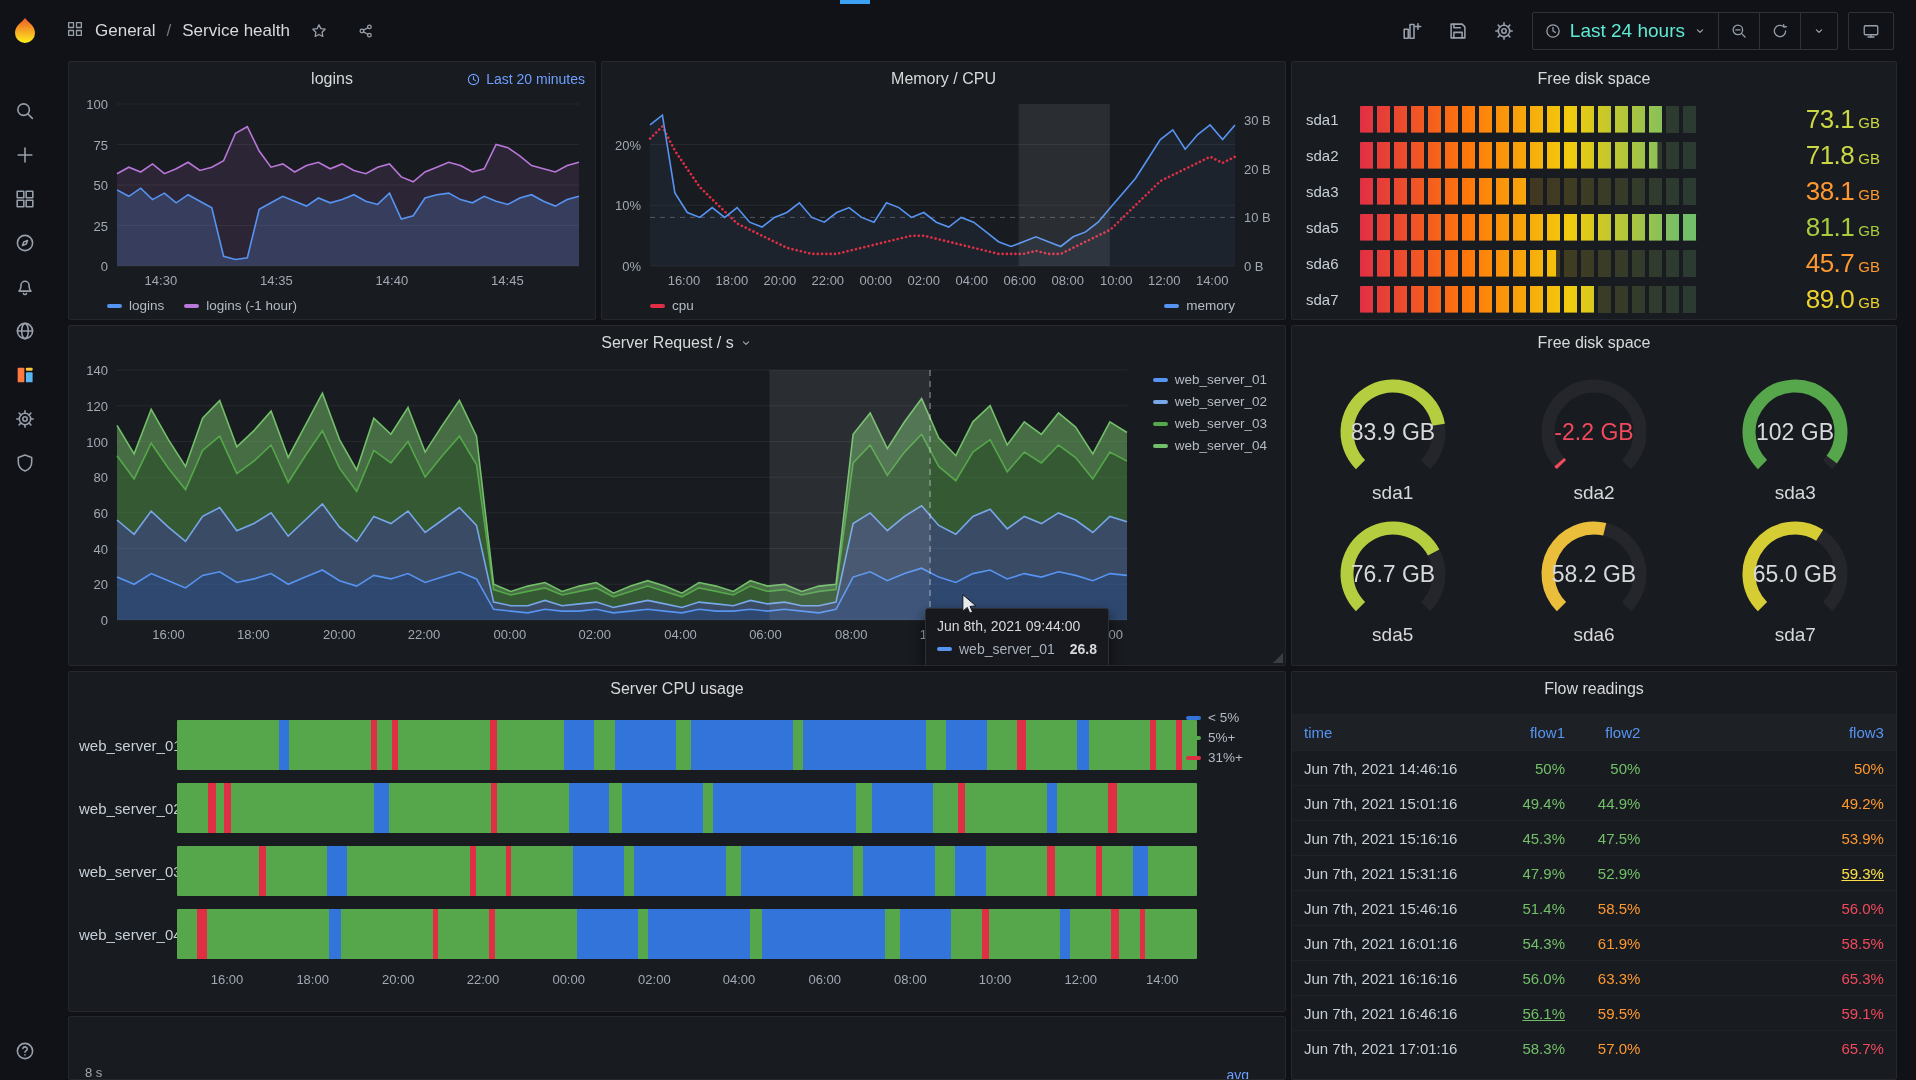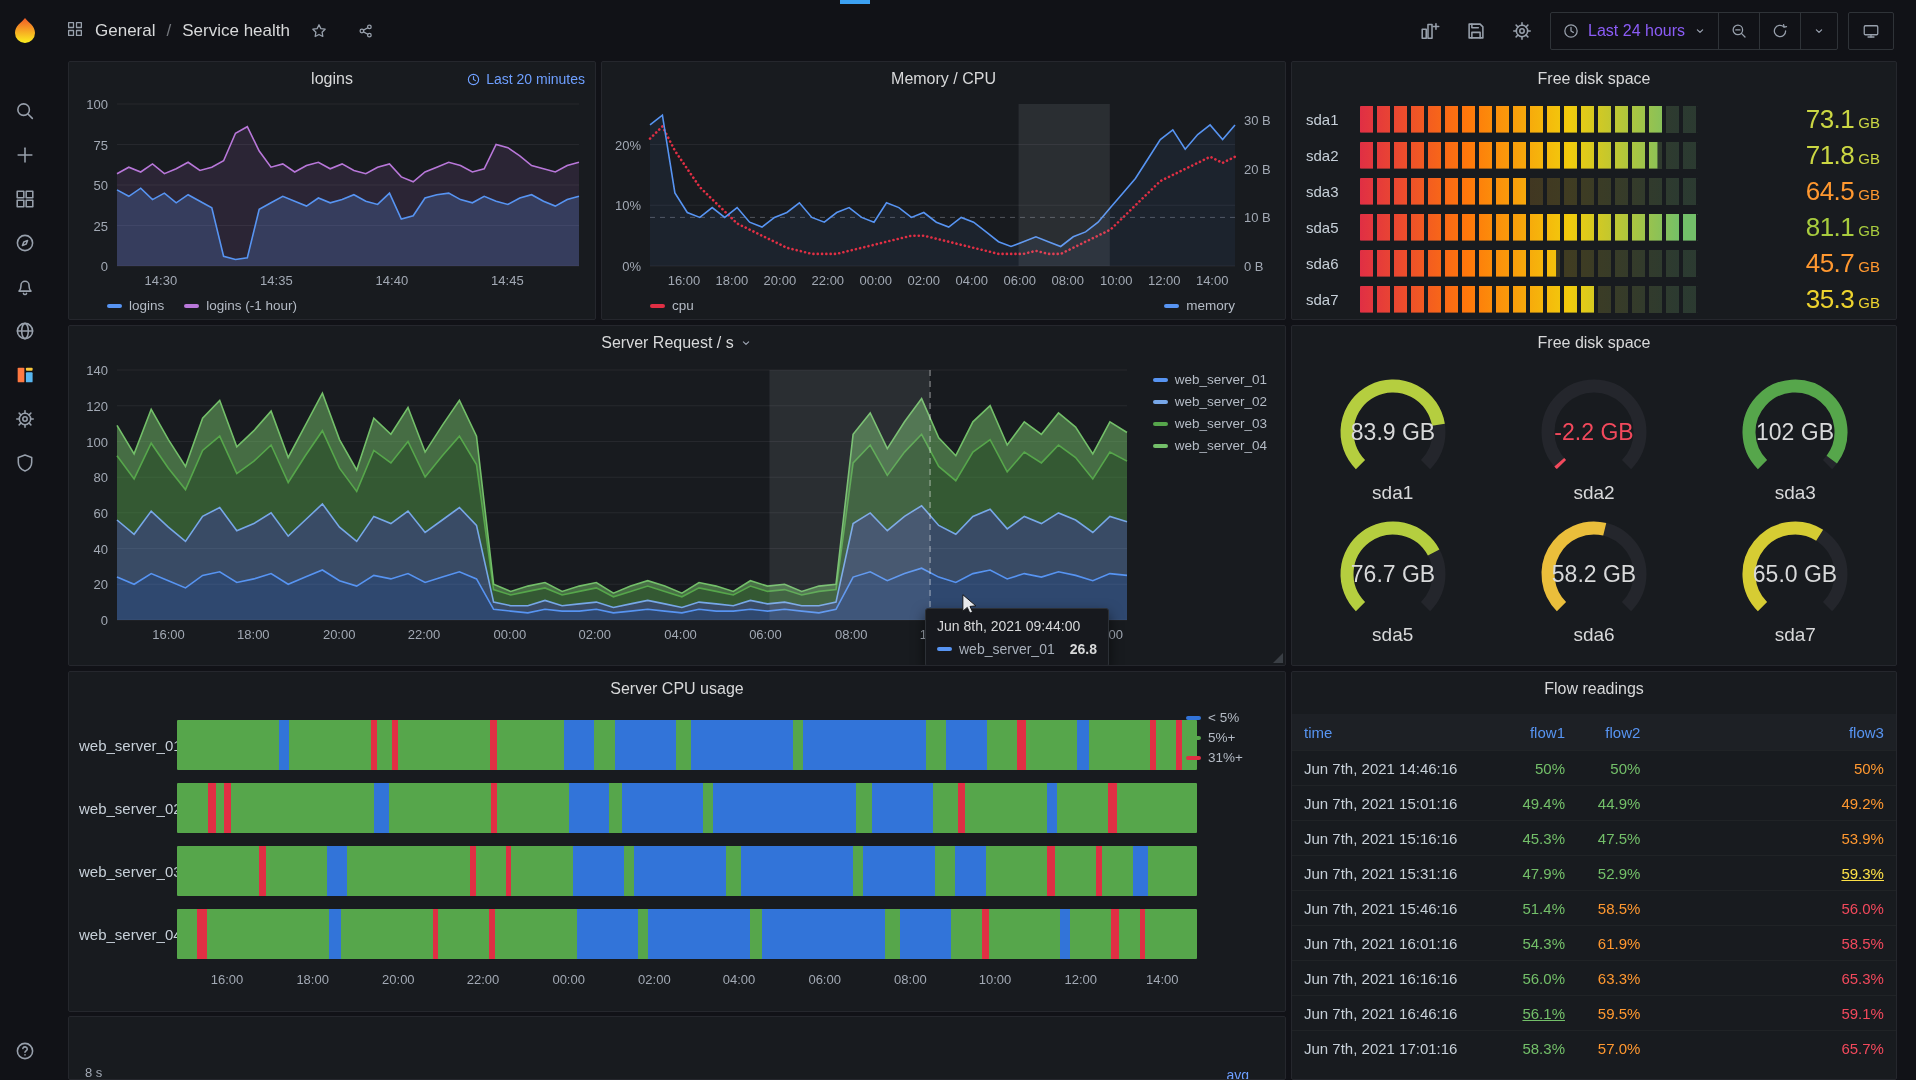--- a/index.html
+++ b/index.html
@@ -23,21 +23,21 @@
   .topbar{position:absolute;left:50px;right:0;top:0;height:62px;display:flex;align-items:center;
     justify-content:space-between;padding:0 22px 0 16px;z-index:5}
   .crumbs{display:flex;align-items:center;gap:11px;font-size:17px}
   .crumbs a{color:#D8D9DA;text-decoration:none}
   .crumbs .sep{color:#73767C}
   .tb-actions{display:flex;align-items:center;gap:10px}
   .tb-btn{width:36px;height:34px;display:flex;align-items:center;justify-content:center}
   .btn-group{display:flex;align-items:stretch;border:1px solid #2F3338;border-radius:2px;height:38px}
   .btn-group>button{display:flex;align-items:center;gap:8px;padding:0 11px;border-left:1px solid #2F3338}
   .btn-group>button:first-child{border-left:none}
-  .time-label{font-size:16px;color:#8b5cf6;white-space:nowrap}
+  .time-label{font-size:19px;color:#5eead4;white-space:nowrap}
   .boxed{border:1px solid #2F3338;border-radius:2px;height:38px;width:46px;display:flex;align-items:center;justify-content:center}
   .loading-bar{position:absolute;left:840px;top:0;width:30px;height:4px;background:#3CA1F3;z-index:9}
 
   
   .panel{position:absolute;background:#181B1F;border:1px solid #25272D;border-radius:2px;overflow:hidden}
   .p-head{height:34px;display:flex;align-items:center;justify-content:center;gap:5px;font-size:16px;color:#D8D9DA;position:relative}
   .p-title{cursor:pointer}
   .caret-sm{width:14px;height:14px;stroke:#9DA5B3;fill:none;stroke-width:2;stroke-linecap:round;stroke-linejoin:round}
   .clock-sm{width:15px;height:15px;stroke:#6E9FFF;fill:none;stroke-width:1.8;stroke-linecap:round}
   .time-override{position:absolute;right:10px;top:9px;display:flex;align-items:center;gap:5px;color:#6E9FFF;font-size:14px}
@@ -429,21 +429,21 @@
         </div>
         <span class="bg-value" style="color: rgb(203, 215, 67);"><b>71.8</b><small>GB</small></span>
       </div>
       <div class="bg-row">
         <span class="bg-label">sda3</span>
         <div class="bg-track">
           <div class="bg-dim"></div>
           <div class="bg-fill" style="clip-path: inset(0px 50% 0px 0px);"></div>
           <div class="bg-cells"></div>
         </div>
-        <span class="bg-value" style="color: rgb(255, 152, 48);"><b>64.5</b><small>GB</small></span>
+        <span class="bg-value" style="color: rgb(255, 152, 48);"><b>38.1</b><small>GB</small></span>
       </div>
       <div class="bg-row">
         <span class="bg-label">sda5</span>
         <div class="bg-track">
           <div class="bg-dim"></div>
           <div class="bg-fill" style="clip-path: inset(0px 0% 0px 0px);"></div>
           <div class="bg-cells"></div>
         </div>
         <span class="bg-value" style="color: rgb(168, 204, 62);"><b>81.1</b><small>GB</small></span>
       </div>
@@ -456,21 +456,21 @@
         </div>
         <span class="bg-value" style="color: rgb(255, 152, 48);"><b>45.7</b><small>GB</small></span>
       </div>
       <div class="bg-row">
         <span class="bg-label">sda7</span>
         <div class="bg-track">
           <div class="bg-dim"></div>
           <div class="bg-fill" style="clip-path: inset(0px 30% 0px 0px);"></div>
           <div class="bg-cells"></div>
         </div>
-        <span class="bg-value" style="color: rgb(237, 211, 46);"><b>35.3</b><small>GB</small></span>
+        <span class="bg-value" style="color: rgb(237, 211, 46);"><b>89.0</b><small>GB</small></span>
       </div>
     </div>
 </section>
 
 <section class="panel" id="p-req" style="left:68px;top:325px;width:1218px;height:341px">
   <div class="p-head">
     <span class="p-title">Server Request / s</span>
     <svg class="caret-sm" viewBox="0 0 24 24">
         <path d="M7.5 10l4.5 4.5L16.5 10"></path>
       </svg>

